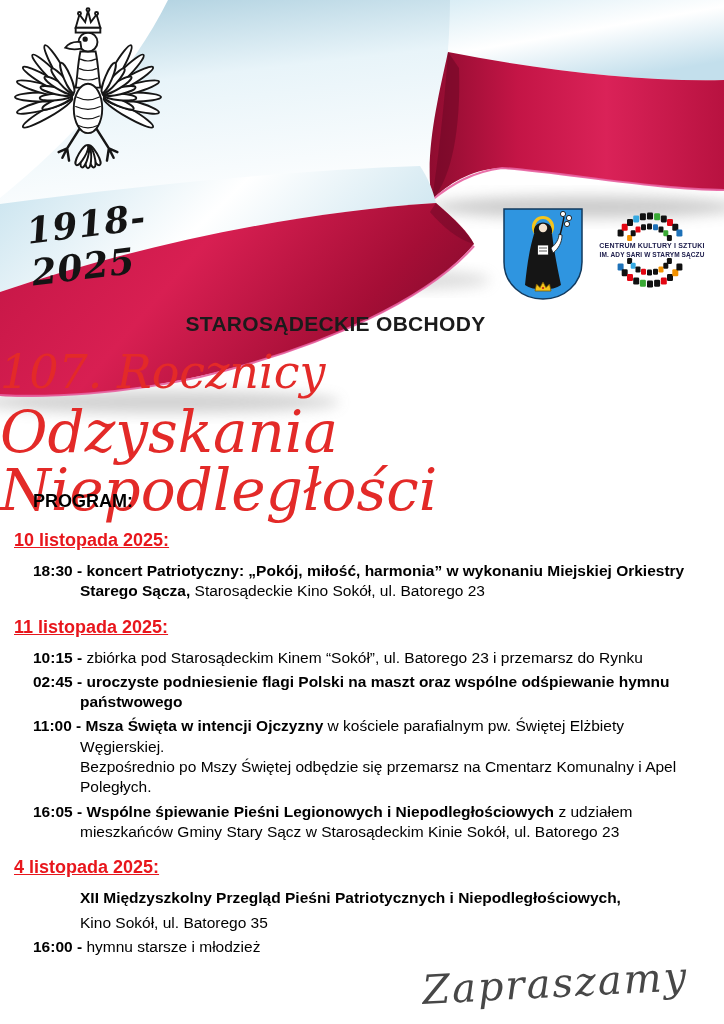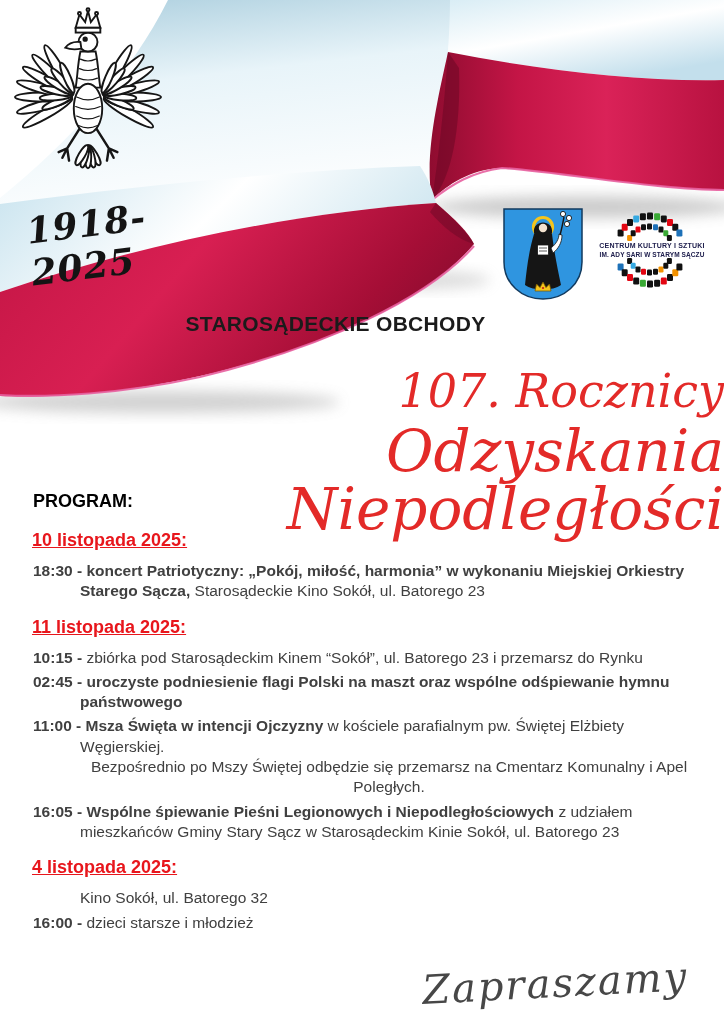--- a/index.html
+++ b/index.html
@@ -17,35 +17,35 @@
   .ckis{position:absolute;left:592px;top:204px;width:120px;height:98px;}
   .ckis svg{position:absolute;left:0;top:0;}
   .ckis-text{position:absolute;left:0;top:38px;width:120px;text-align:center;
              color:#20204e;font-weight:bold;line-height:1.25;}
   .ckis-l1{font-size:7px;letter-spacing:.2px;}
   .ckis-l2{font-size:6.5px;letter-spacing:.1px;}
 
   
   .kicker{position:absolute;top:312px;left:0;width:671px;text-align:center;
           font-size:21px;font-weight:800;letter-spacing:.3px;color:#1b1b1b;}
-  .title1,.title2{position:absolute;left:0;width:724px;text-align:right;
+  .title1,.title2{position:absolute;left:0;width:724px;text-align:left;
           font-family:"DejaVu Serif",serif;font-style:italic;
-          color:#e32a28;line-height:1;margin-top:19px;}
+          color:#e32a28;line-height:1;}
   .title1{top:349px;font-size:46px;}
   .title2{top:403px;font-size:58px;}
 
   
   .program{position:absolute;top:491px;left:0;width:724px;}
   .program-heading{font-size:18px;font-weight:bold;color:#000;margin:0 0 18px 33px;}
   .date{color:#e8161c;font-size:18px;font-weight:bold;text-decoration:underline;
-        margin:15px 0 10px 32px;}
+        margin:15px 0 10px 14px;}
   .item{margin:0 26px 4px 33px;padding-left:47px;text-indent:-47px;
-        font-size:15.5px;line-height:1.31;color:#404040;}
+        font-size:15.5px;line-height:1.31;color:#000000;}
   .item .lead{font-weight:bold;}
-  .item .note{text-indent:0;text-align:center;}
+  .item .note{text-indent:0;}
   .item.noTime{text-indent:0;}
 
   
   .signature{position:absolute;right:36px;bottom:18px;
              font-family:"DejaVu Serif",serif;font-style:italic;
              font-size:40px;color:#474747;transform:rotate(-3deg);letter-spacing:2px;}
 </style>
 </head>
 <body>
 
@@ -277,22 +277,25 @@
     <div class="item">
       <span class="lead">11:00 - Msza Święta w intencji Ojczyzny</span><span> w kościele parafialnym pw. Świętej Elżbiety Węgierskiej.</span>
       <div class="note">Bezpośrednio po Mszy Świętej odbędzie się przemarsz na Cmentarz Komunalny i Apel Poległych.</div>
     </div>
     <div class="item">
       <span class="lead">16:05 - Wspólne śpiewanie Pieśni Legionowych i Niepodległościowych</span><span> z udziałem mieszkańców Gminy Stary Sącz w Starosądeckim Kinie Sokół, ul. Batorego 23</span>
     </div>
 
     <div class="date">4 listopada 2025:</div>
     <div class="item noTime">
-      <span class="lead"></span><span>Kino Sokół, ul. Batorego 32</span>
-    </div>
-    <div class="item">
-      <span class="lead">16:00 - </span><span>dzieci starsze i młodzież</span>
+      <span class="lead">XII Międzyszkolny Przegląd Pieśni Patriotycznych i Niepodległościowych,</span><span></span>
+    </div>
+    <div class="item noTime">
+      <span class="lead"></span><span>Kino Sokół, ul. Batorego 35</span>
+    </div>
+    <div class="item">
+      <span class="lead">16:00 - </span><span>hymnu starsze i młodzież</span>
     </div>
   </div>
 
   <div class="signature">Zapraszamy</div>
 
 </div>
 
 </body></html>

